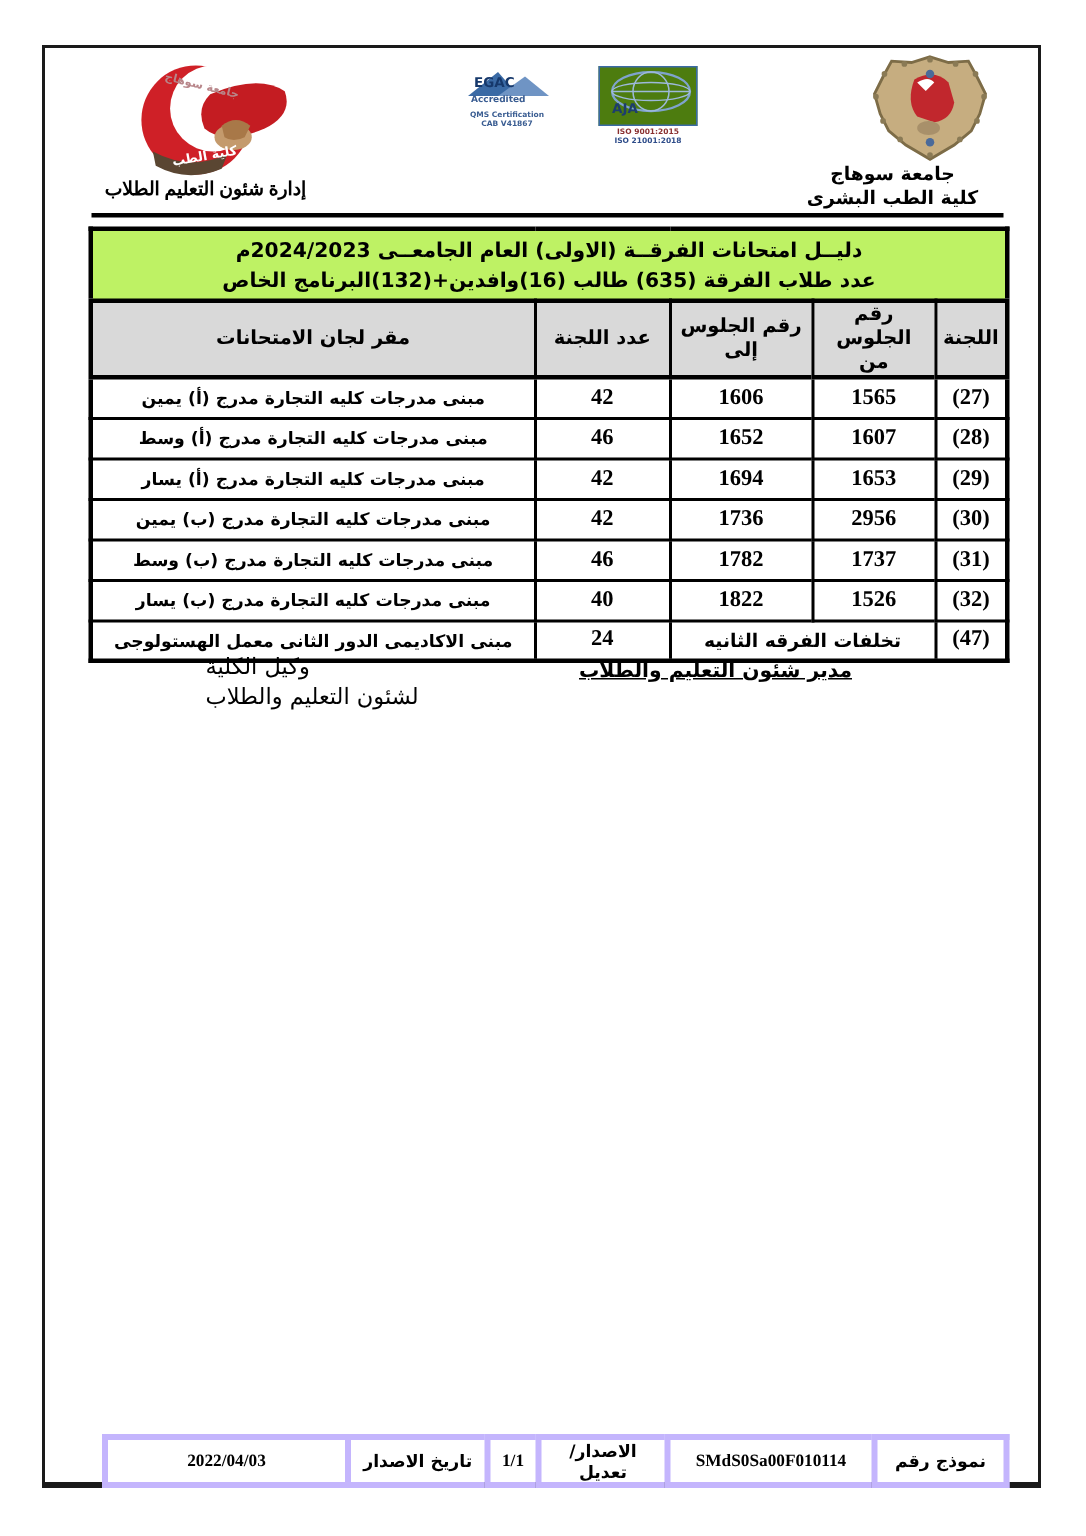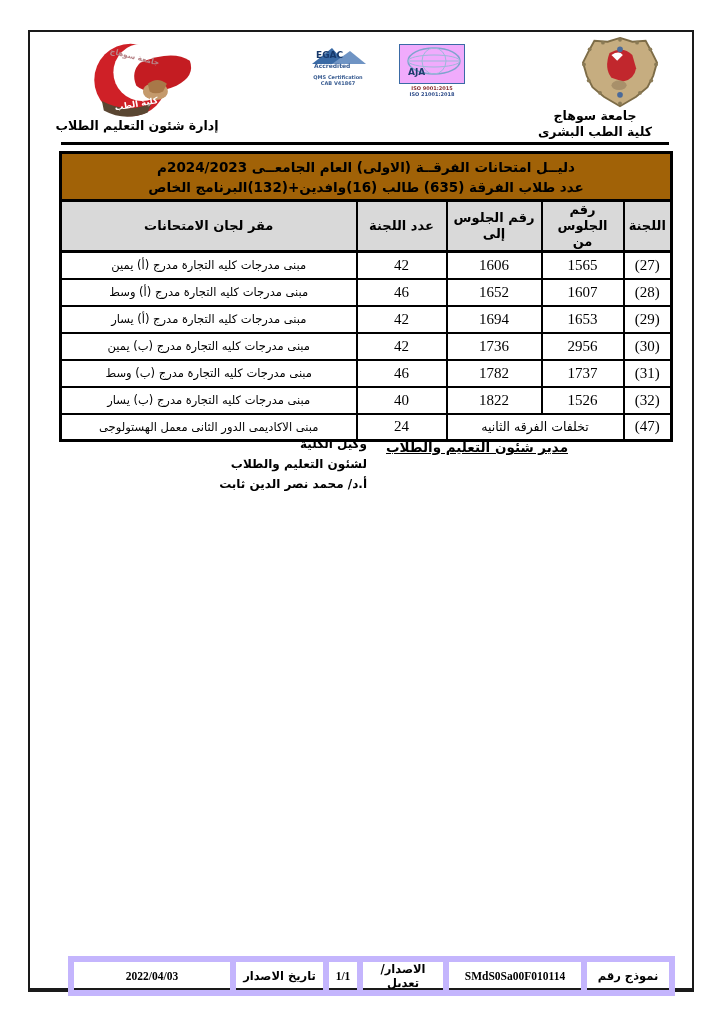--- a/index.html
+++ b/index.html
@@ -19,25 +19,26 @@
     border-bottom-width:4px;
     background:#fff;
   }
 
   
   .crescent-logo{ position:absolute; left:48px; top:4px; width:130px; height:86px; }
   .caption-left{
     position:absolute; left:0px; top:86px; width:214px;
     text-align:center; font-weight:bold; font-size:12.5px; color:#000;
     direction:rtl;
+    font-family:Liberation Serif, serif;
   }
   .egac{ position:absolute; left:258px; top:12px; width:100px; text-align:center; }
   .egac .tiny{ font-size:5px; color:#3a5d92; font-weight:bold; line-height:6px; }
   .aja{ position:absolute; left:366px; top:12px; width:72px; text-align:center; }
-  .aja-box{ box-sizing:border-box; width:66px; height:40px; border:1px solid #3a6aa5; margin:0 auto; position:relative; overflow:hidden; background:#f0abfc;}
+  .aja-box{ box-sizing:border-box; width:66px; height:40px; border:1px solid #3a6aa5; margin:0 auto; position:relative; overflow:hidden; background:#4d7c0f;}
   .aja .tiny1{ font-size:5px; color:#8a3030; font-weight:bold; line-height:6px; margin-top:1px;}
   .aja .tiny2{ font-size:5px; color:#2f4d8a; font-weight:bold; line-height:6px; }
   .shield-logo{ position:absolute; left:545px; top:4px; width:90px; height:74px; }
   .caption-right{
     position:absolute; left:498px; top:76px; width:134px;
     text-align:center; font-weight:bold; font-size:12.5px; line-height:16px; color:#000;
     direction:rtl;
   }
   .header-divider{
     position:absolute; left:31px; top:110px; width:608px; height:3px; background:#000;
@@ -49,51 +50,51 @@
     width:611px; border-collapse:collapse; direction:rtl;
     table-layout:fixed;
   }
   table.exam td, table.exam th{
     border:2px solid #000; box-sizing:border-box;
     color:#000; text-align:center; vertical-align:middle;
     padding:0 3px; overflow:hidden;
   }
   table.exam{ border:3px solid #000; }
   .title-cell{
-    background:#a16207; height:48px;
+    background:#bef264; height:48px;
     font-weight:bold; font-size:13.5px; line-height:20px;
     border-bottom-width:3px !important;
   }
   tr.colheads th{
     background:#d9d9d9; height:44px;
     font-weight:bold; font-size:13px; line-height:16px;
     border-bottom-width:3px !important;
   }
-  tr.datarow td{ height:27px; font-weight:normal; }
+  tr.datarow td{ height:27px; font-weight:bold; }
   .num{ font-family:"Liberation Serif", serif; font-size:15px; font-weight:bold; }
   .loc{ font-size:11.5px; }
   .merged-label{ font-size:12.5px; font-weight:bold; }
 
   
   .sig-director{
     position:absolute; left:327px; top:407px; width:240px;
     text-align:center; font-weight:bold; font-size:13.5px; direction:rtl;text-decoration:underline;
   }
   .sig-dean{
     position:absolute; left:107px; top:402px; width:230px;
-    text-align:right; font-weight:bold; font-size:12px; line-height:20px; direction:rtl;
+    text-align:left; font-weight:normal; font-size:15px; line-height:20px; direction:rtl;
   }
 
   
   table.footer{
     position:absolute; left:38px; top:924px;
     width:601px; border-collapse:collapse; direction:rtl; table-layout:fixed;
   }
   table.footer td{
-    border:6px solid #c4b5fd; box-sizing:border-box;
+    border:4px solid #c4b5fd; box-sizing:border-box;
     height:20px; font-weight:bold; font-size:11.5px; color:#000;
     text-align:center; vertical-align:middle; padding:0 4px; overflow:hidden;
   }
   .latin{ font-family:"Liberation Serif", serif; font-size:12.5px; }
   .date-cell{ text-align:right; direction:ltr; }
 </style>
 </head>
 <body>
 
 <div class="page">
@@ -242,21 +243,20 @@
         <td class="num">24</td>
         <td class="loc">مبنى الاكاديمى الدور الثانى معمل الهستولوجى</td>
       </tr>
     </tbody>
       </table>
 
     <div class="sig-director">مدير شئون التعليم والطلاب</div>
     <div class="sig-dean">
       <div>وكيل الكلية</div>
       <div>لشئون التعليم والطلاب</div>
-      <div>أ.د/ محمد نصر الدين ثابت</div>
     </div>
 
     <table class="footer">
       <colgroup>
         <col style="width:88px">
           <col style="width:138px">
           <col style="width:86px">
           <col style="width:34px">
           <col style="width:93px">
           <col style="width:162px">

